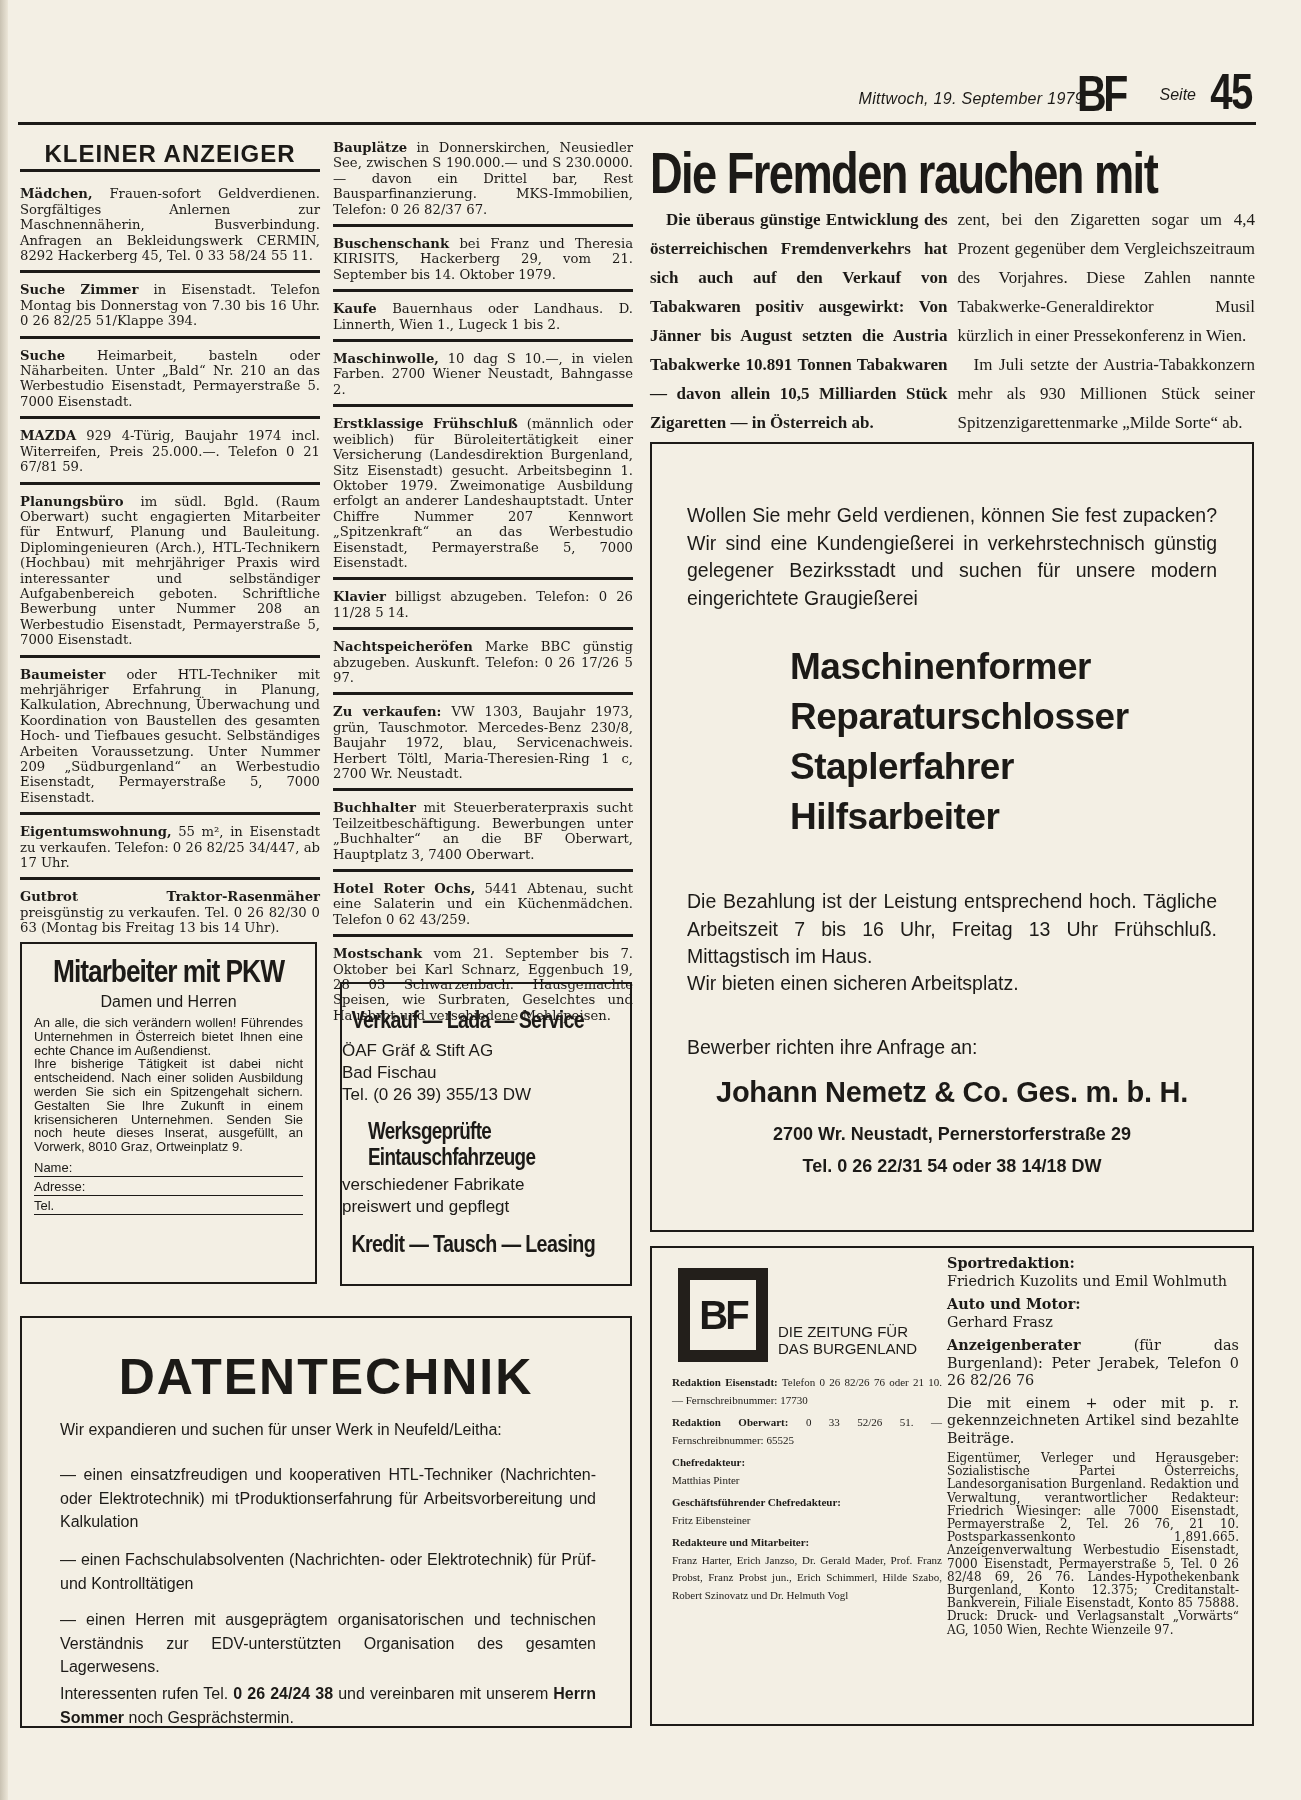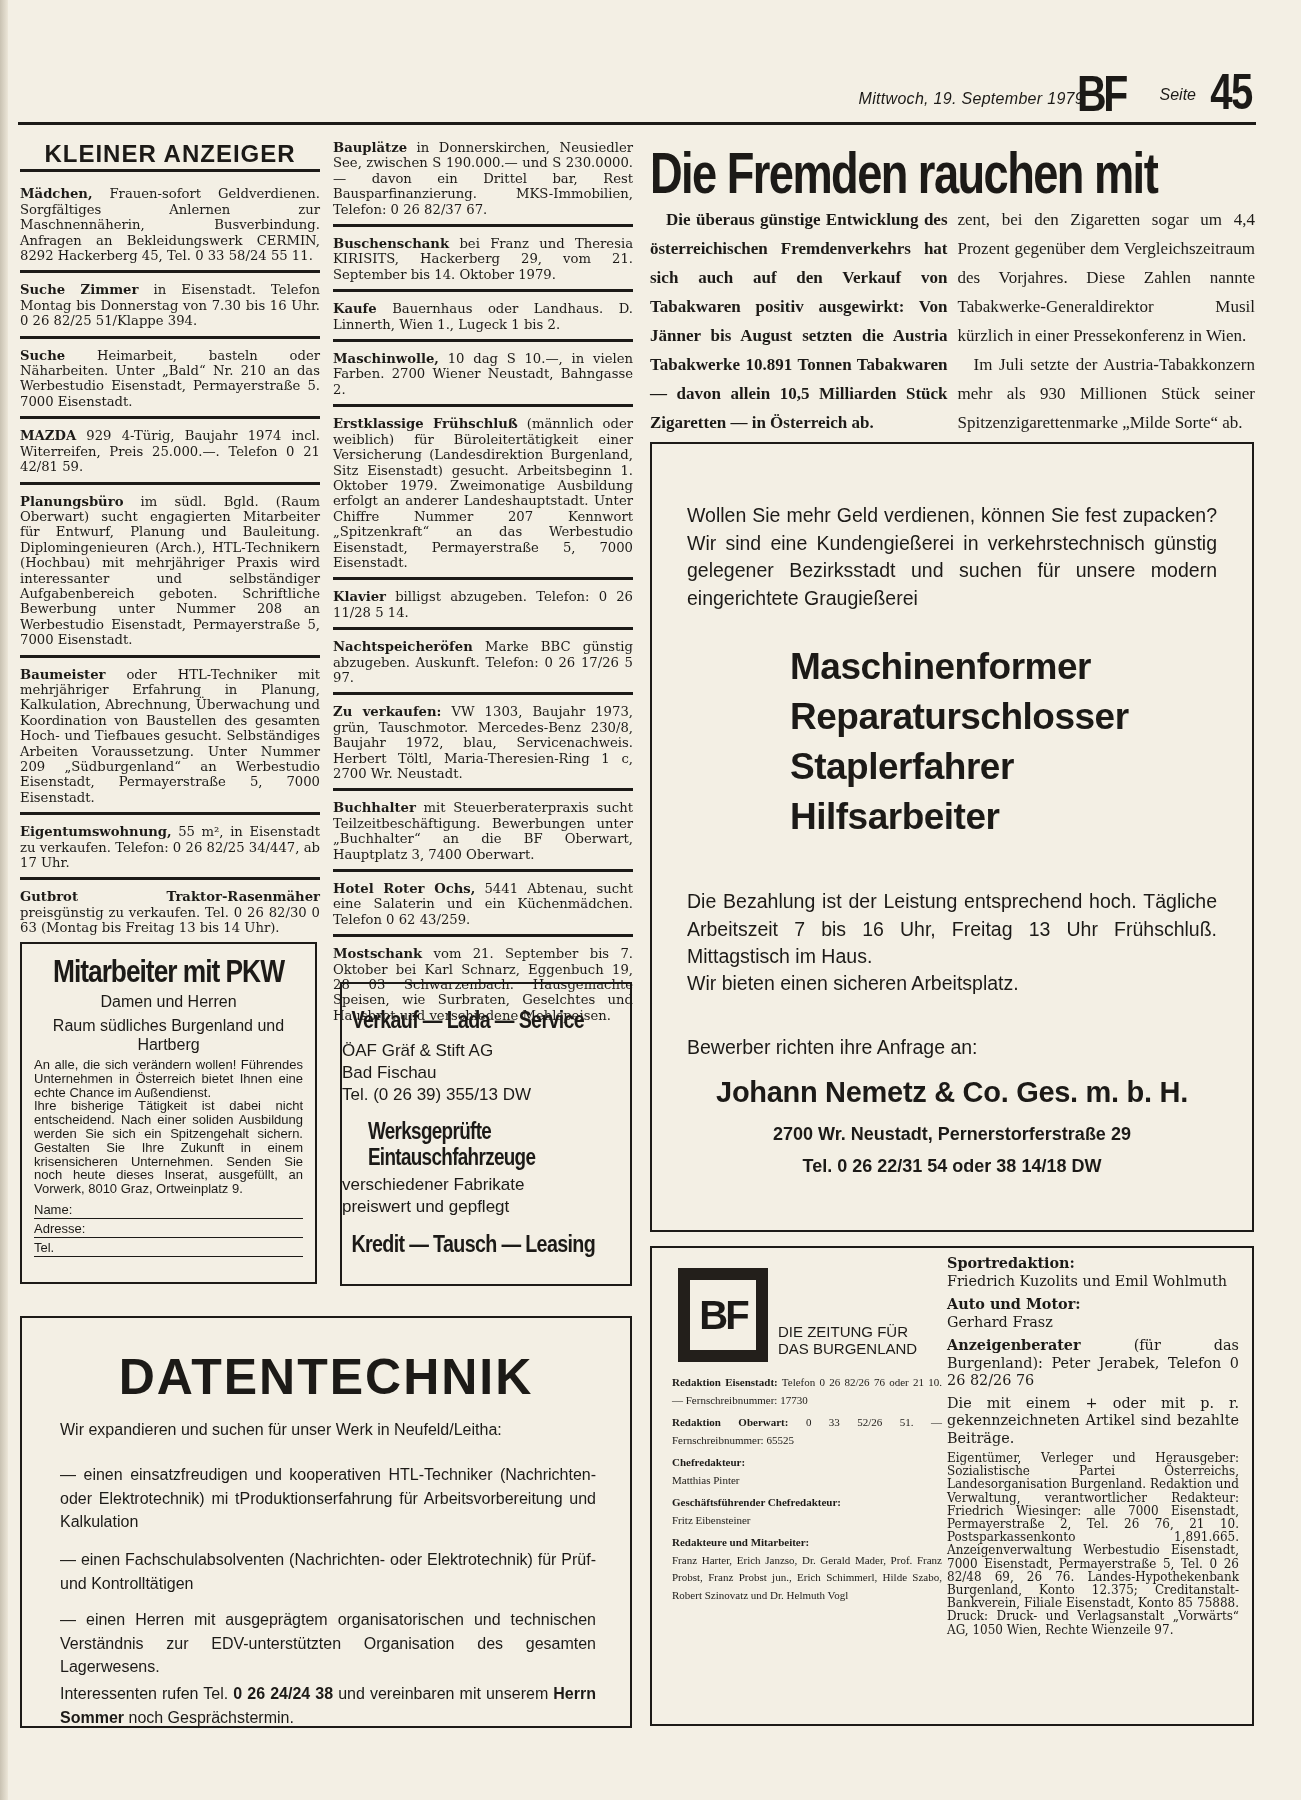--- a/index.html
+++ b/index.html
@@ -86,21 +86,21 @@
   <span class="header-num">45</span>
   <div class="header-rule"></div>
 </div>
 
 <div class="col col1">
   <div class="kleiner">KLEINER ANZEIGER</div>
   <div id="c1">
       <div class="ad"><b>Mädchen,</b><span> Frauen-sofort Geldverdienen. Sorgfältiges Anlernen zur Maschnennäherin, Busverbindung. Anfragen an Bekleidungswerk CERMIN, 8292 Hackerberg 45, Tel. 0 33 58/24 55 11.</span></div>
       <div class="ad"><b>Suche Zimmer</b><span> in Eisenstadt. Telefon Montag bis Donnerstag von 7.30 bis 16 Uhr. 0 26 82/25 51/Klappe 394.</span></div>
       <div class="ad"><b>Suche</b><span> Heimarbeit, basteln oder Näharbeiten. Unter „Bald“ Nr. 210 an das Werbestudio Eisenstadt, Permayerstraße 5. 7000 Eisenstadt.</span></div>
-      <div class="ad"><b>MAZDA</b><span> 929 4-Türig, Baujahr 1974 incl. Witerreifen, Preis 25.000.—. Telefon 0 21 42/81 59.</span></div>
+      <div class="ad"><b>MAZDA</b><span> 929 4-Türig, Baujahr 1974 incl. Witerreifen, Preis 25.000.—. Telefon 0 21 67/81 59.</span></div>
       <div class="ad"><b>Planungsbüro</b><span> im südl. Bgld. (Raum Oberwart) sucht engagierten Mitarbeiter für Entwurf, Planung und Bauleitung. Diplomingenieuren (Arch.), HTL-Technikern (Hochbau) mit mehrjähriger Praxis wird interessanter und selbständiger Aufgabenbereich geboten. Schriftliche Bewerbung unter Nummer 208 an Werbestudio Eisenstadt, Permayerstraße 5, 7000 Eisenstadt.</span></div>
       <div class="ad"><b>Baumeister</b><span> oder HTL-Techniker mit mehrjähriger Erfahrung in Planung, Kalkulation, Abrechnung, Überwachung und Koordination von Baustellen des gesamten Hoch- und Tiefbaues gesucht. Selbständiges Arbeiten Voraussetzung. Unter Nummer 209 „Südburgenland“ an Werbestudio Eisenstadt, Permayerstraße 5, 7000 Eisenstadt.</span></div>
       <div class="ad"><b>Eigentumswohnung,</b><span> 55 m², in Eisenstadt zu verkaufen. Telefon: 0 26 82/25 34/447, ab 17 Uhr.</span></div>
       <div class="ad"><b>Gutbrot Traktor-Rasenmäher</b><span> preisgünstig zu verkaufen. Tel. 0 26 82/30 0 63 (Montag bis Freitag 13 bis 14 Uhr).</span></div>
     </div>
 </div>
 
 <div class="col col2">
   <div id="c2">
       <div class="ad"><b>Bauplätze</b><span> in Donnerskirchen, Neusiedler See, zwischen S 190.000.— und S 230.0000.— davon ein Drittel bar, Rest Bausparfinanzierung. MKS-Immobilien, Telefon: 0 26 82/37 67.</span></div>
@@ -140,21 +140,20 @@
   <div class="safe">Wir bieten einen sicheren Arbeitsplatz.</div>
   <div class="apply">Bewerber richten ihre Anfrage an:</div>
   <div class="firm">Johann Nemetz &amp; Co. Ges. m. b. H.</div>
   <div class="addr">2700 Wr. Neustadt, Pernerstorferstraße 29</div>
   <div class="tel">Tel. 0 26 22/31 54 oder 38 14/18 DW</div>
 </div>
 
 <div class="box pkw">
   <div class="ttl">Mitarbeiter mit PKW</div>
   <div class="sub1">Damen und Herren</div>
-  <div class="sub2">Raum südliches Burgenland und Hartberg</div>
   <div class="body">An alle, die sich verändern wollen! Führendes Unternehmen in Österreich bietet Ihnen eine echte Chance im Außendienst.</div>
   <div class="body" style="margin-top:0">Ihre bisherige Tätigkeit ist dabei nicht entscheidend. Nach einer soliden Ausbildung werden Sie sich ein Spitzengehalt sichern. Gestalten Sie Ihre Zukunft in einem krisensicheren Unternehmen. Senden Sie noch heute dieses Inserat, ausgefüllt, an Vorwerk, 8010 Graz, Ortweinplatz 9.</div>
   <div class="form-line" style="margin-top:6px">Name:</div>
   <div class="form-line">Adresse:</div>
   <div class="form-line">Tel.</div>
 </div>
 
 <div class="box lada">
   <div class="h1">Verkauf — Lada — Service</div>
   <div class="t" style="margin-top:6px">ÖAF Gräf &amp; Stift AG</div>

